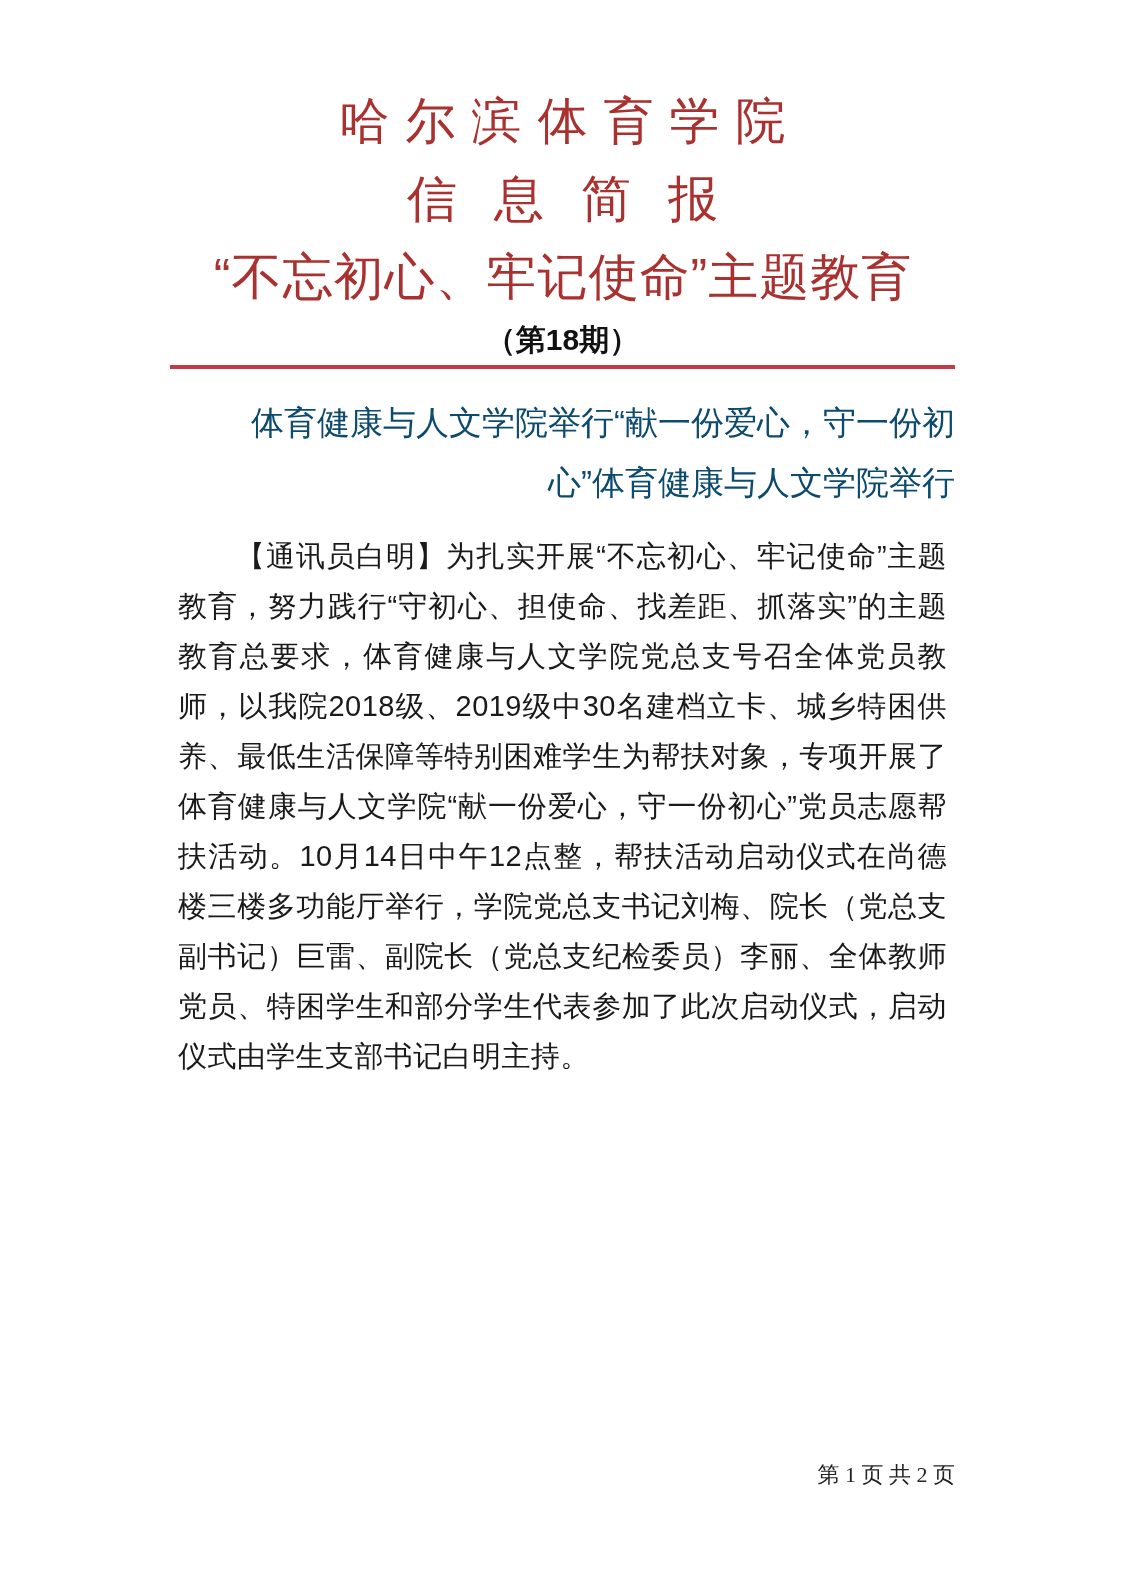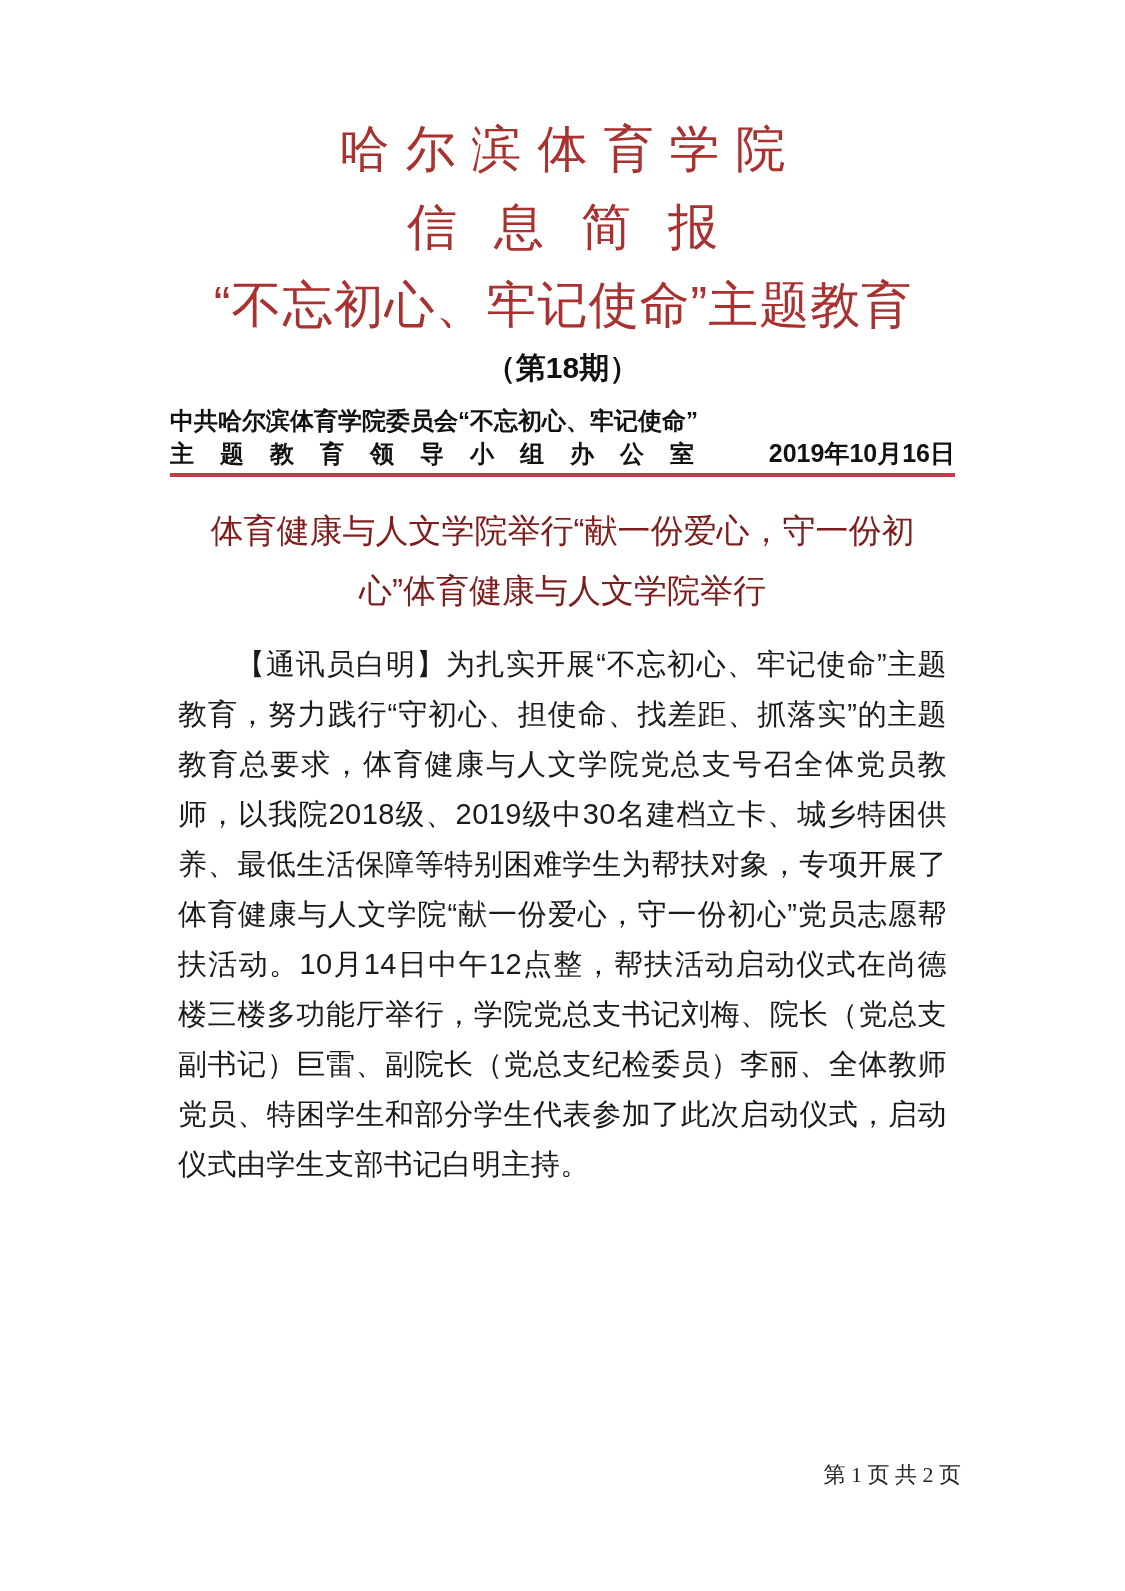--- a/index.html
+++ b/index.html
@@ -12,21 +12,21 @@
     margin: 0 auto;
     background: #ffffff;
     font-family: "Liberation Sans", sans-serif;
     color: #1a1a1a;
     overflow: hidden;
   }
 
   .inner { margin: 0 170px; width: 785px; }
 
   
-  .masthead { padding-top: 110px; text-align: center; }
+  .masthead { padding-top: 82px; text-align: center; }
   .big-line {
     color: var(--title_red, #a93230);
     font-size: 50px;
     line-height: 78px;
     height: 78px;
     white-space: nowrap;
   }
   .big-line .sp1 { letter-spacing: 16px; margin-right: -16px; }
   .big-line .sp2 { letter-spacing: 1px;  margin-right: -1px; }
   .big-line .sp3 { letter-spacing: 37px; margin-right: -37px; }
@@ -62,41 +62,41 @@
     height: 4px;
     background: var(--rule_red, #c23b49);
   }
 
   
   .art-title {
     margin: 24px 0 0;
     font-size: 33px;
     font-weight: 400;
     line-height: 60px;
-    text-align: center;
-    color: #7f1d1d;
+    text-align: right;
+    color: #0c4a6e;
   }
   .art-title .tl { display: block; }
 
   .bodyp {
     margin: 18px 8px 0;
     font-size: 29px;
     line-height: 50px;
     letter-spacing: 0.4px;
     text-align: justify;
     text-indent: 2em;
     color: #1a1a1a;
   }
   .bodyp.p2 { margin-top: 24px; }
   .bodyp.continued { text-align-last: justify; }
 
   
   .pagefoot {
     position: absolute;
-    right: 164px;
+    right: 170px;
     top: 1460px;
     font-family: "Liberation Serif", serif;
     font-size: 22px;
     line-height: 30px;
     color: #222;
     white-space: nowrap;
   }
 </style>
 </head>
 <body>
@@ -110,27 +110,20 @@
       </div>
       <div class="big-line">
         <span class="sp3">信息简报</span>
       </div>
       <div class="big-line">
         <span class="sp2">“不忘初心、牢记使命”主题教育</span>
       </div>
 
       <div class="issue">（第18期）</div>
 
-      <div class="org">
-        <div class="org1">中共哈尔滨体育学院委员会“不忘初心、牢记使命”</div>
-        <div class="org2row">
-          <span class="org2">主题教育领导小组办公室</span>
-          <span class="date">2019年10月16日</span>
-        </div>
-      </div>
 
       <div class="rule"></div>
     </header>
 
     <main>
       <h1 class="art-title">
         <span class="tl">体育健康与人文学院举行“献一份爱心，守一份初</span>
         <span class="tl">心”体育健康与人文学院举行</span>
       </h1>
 

